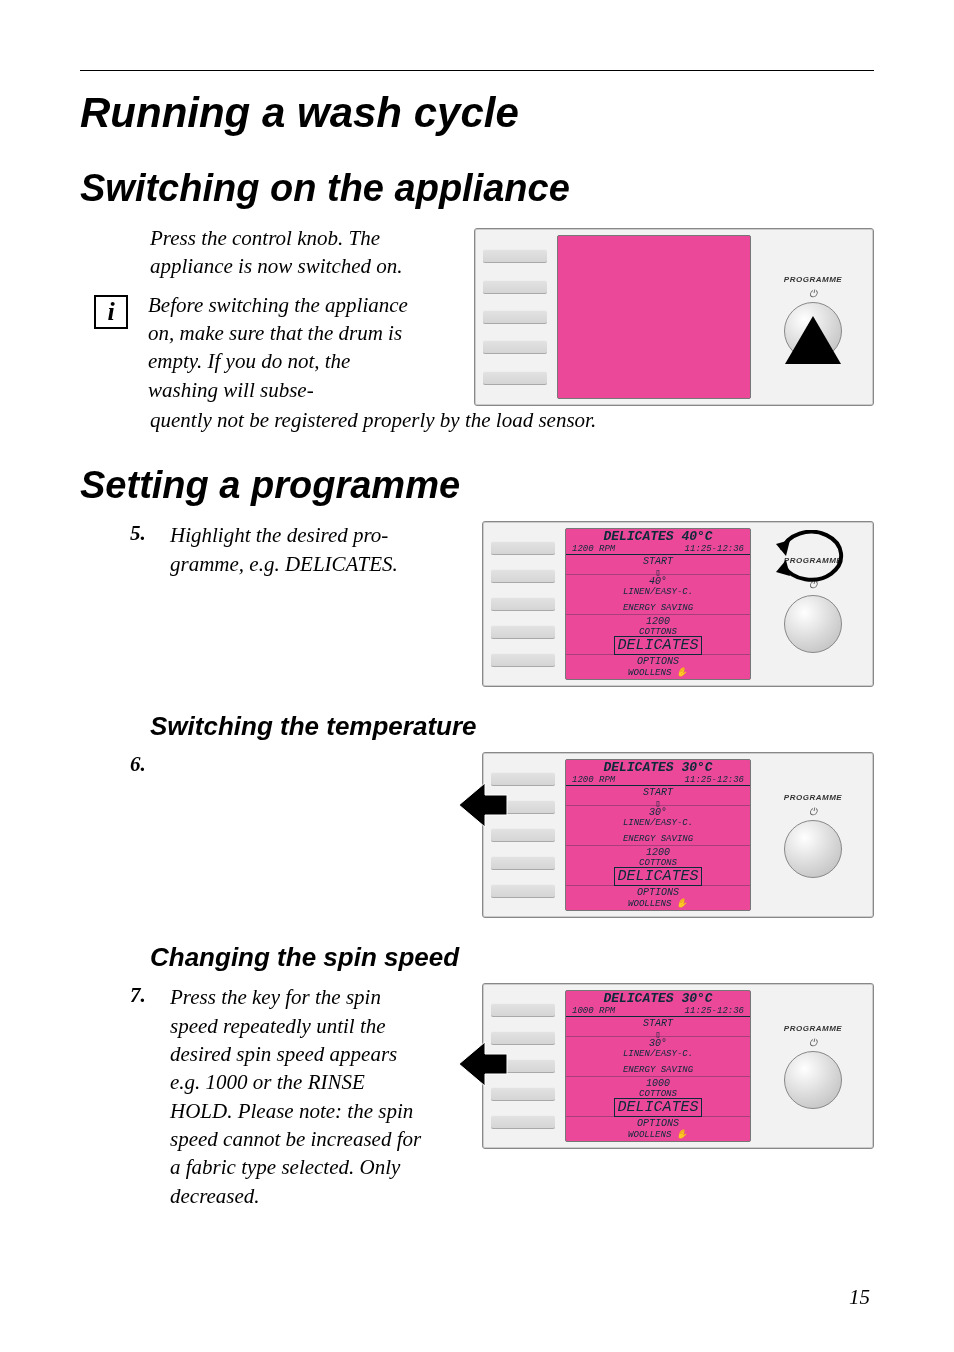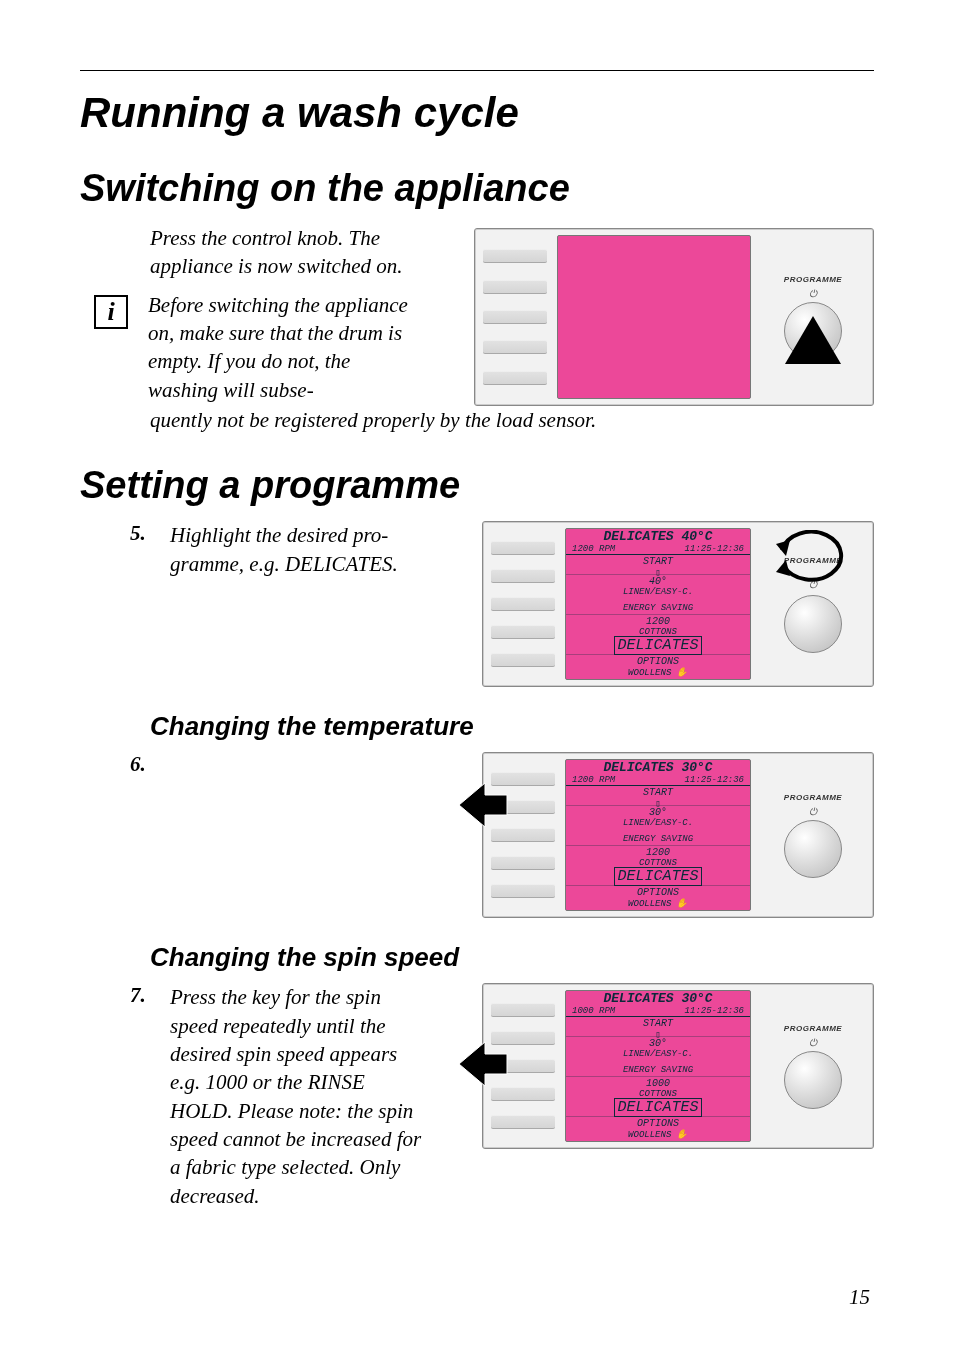--- a/index.html
+++ b/index.html
@@ -153,21 +153,21 @@
               <div class="power-glyph" style="margin-top:10px;">⏻</div>
               <div class="knob" style="margin-top:2px;"></div>
             </div>
           </div>
         </div>
       </div>
     </div>
   </div>
 
   <div class="section">
-    <h3>Changing the temperature</h3>
+    <h3>Switching the temperature</h3>
     <div class="flex-top">
       <div class="col-left">
         <div class="step-row">
           <div class="step-num">6.</div>
         </div>
       </div>
       <div class="col-right">
         <div class="panel-outer med">
           <div class="panel-inner">
             <div class="panel-left" style="position:relative;">

